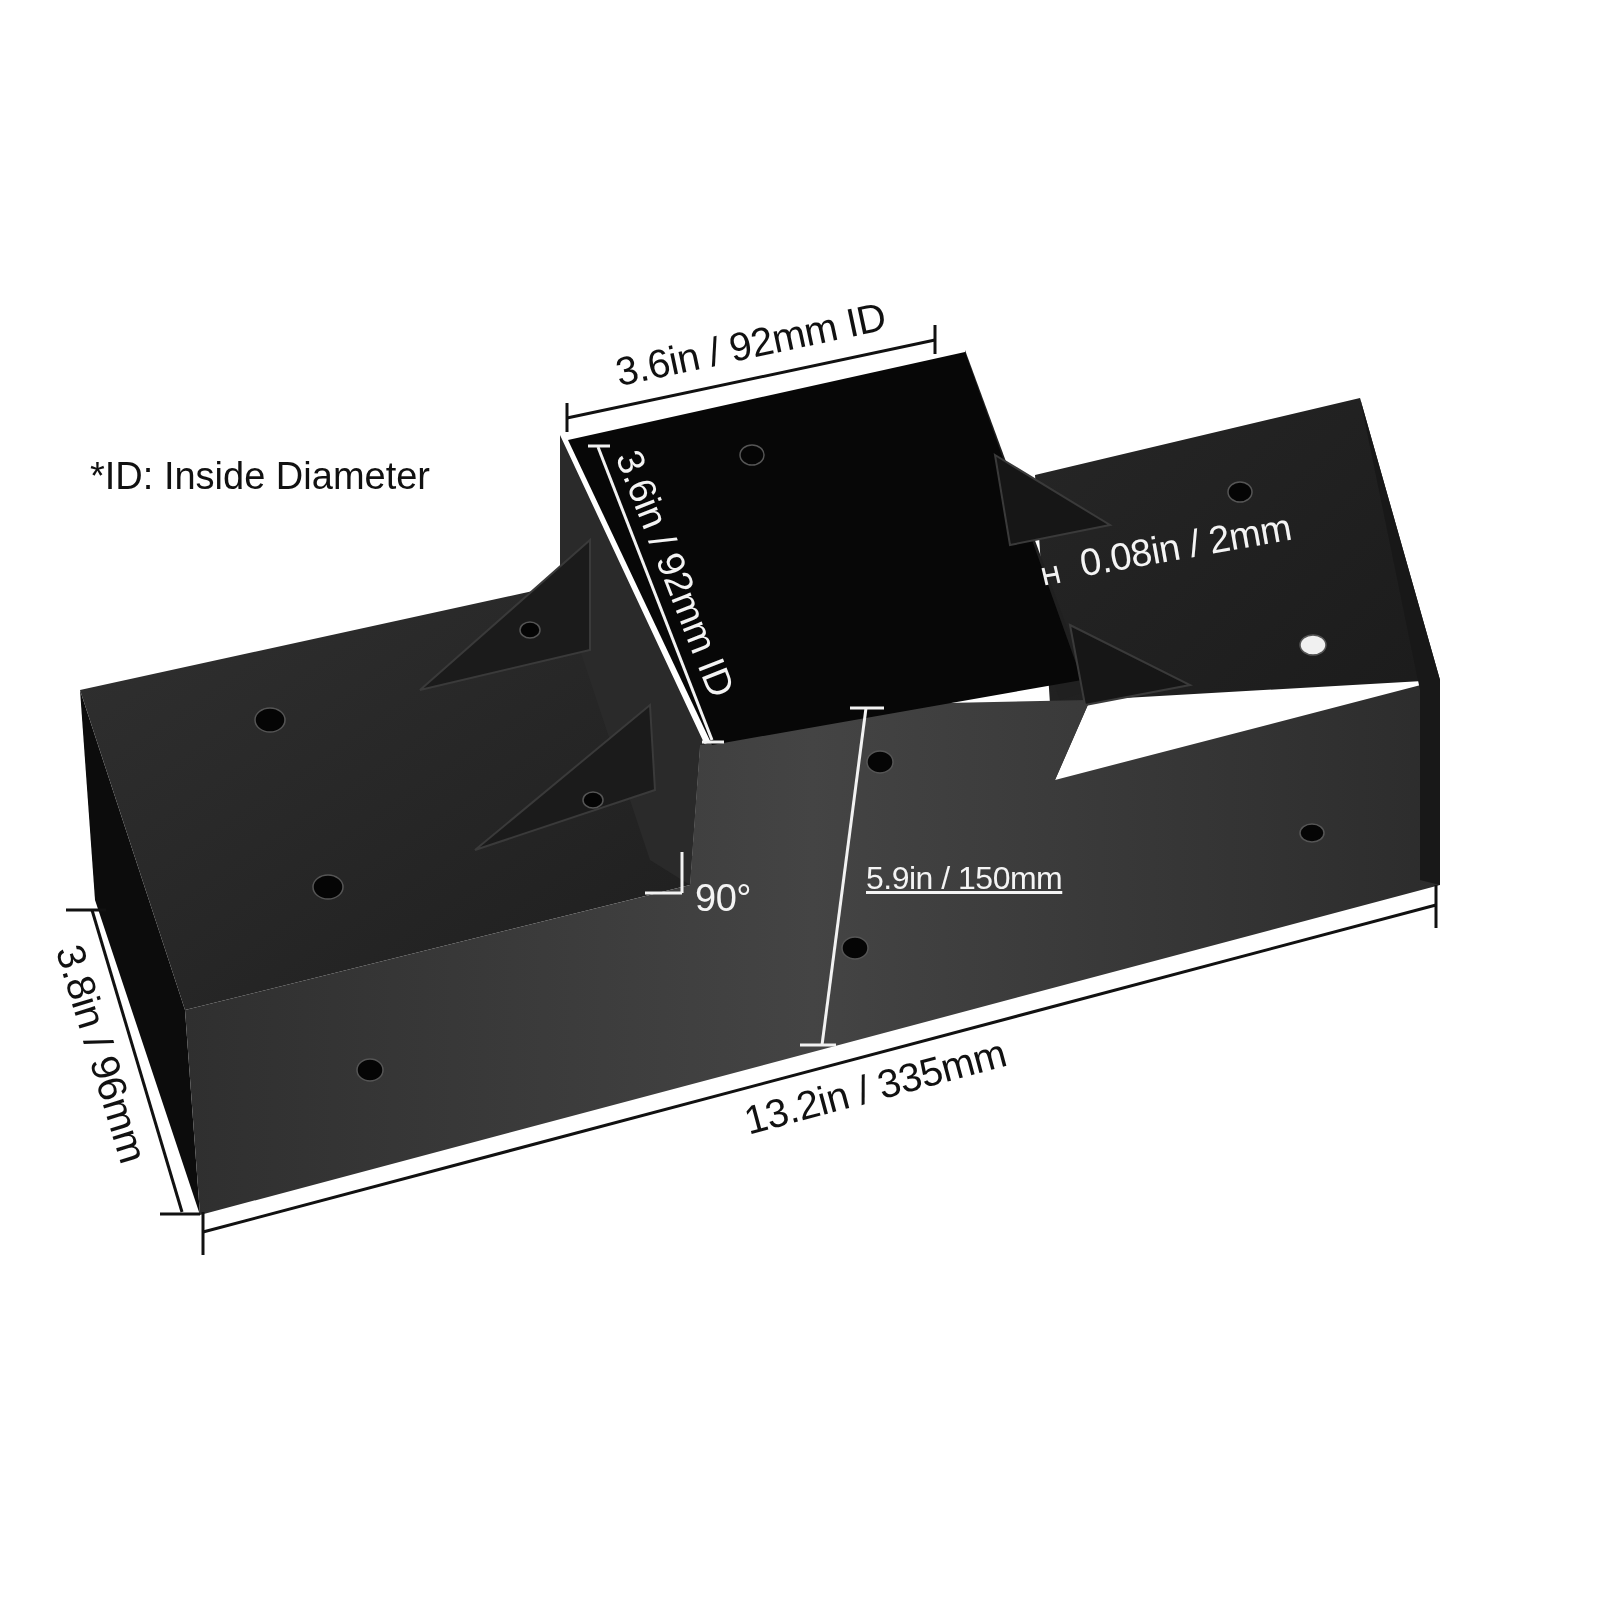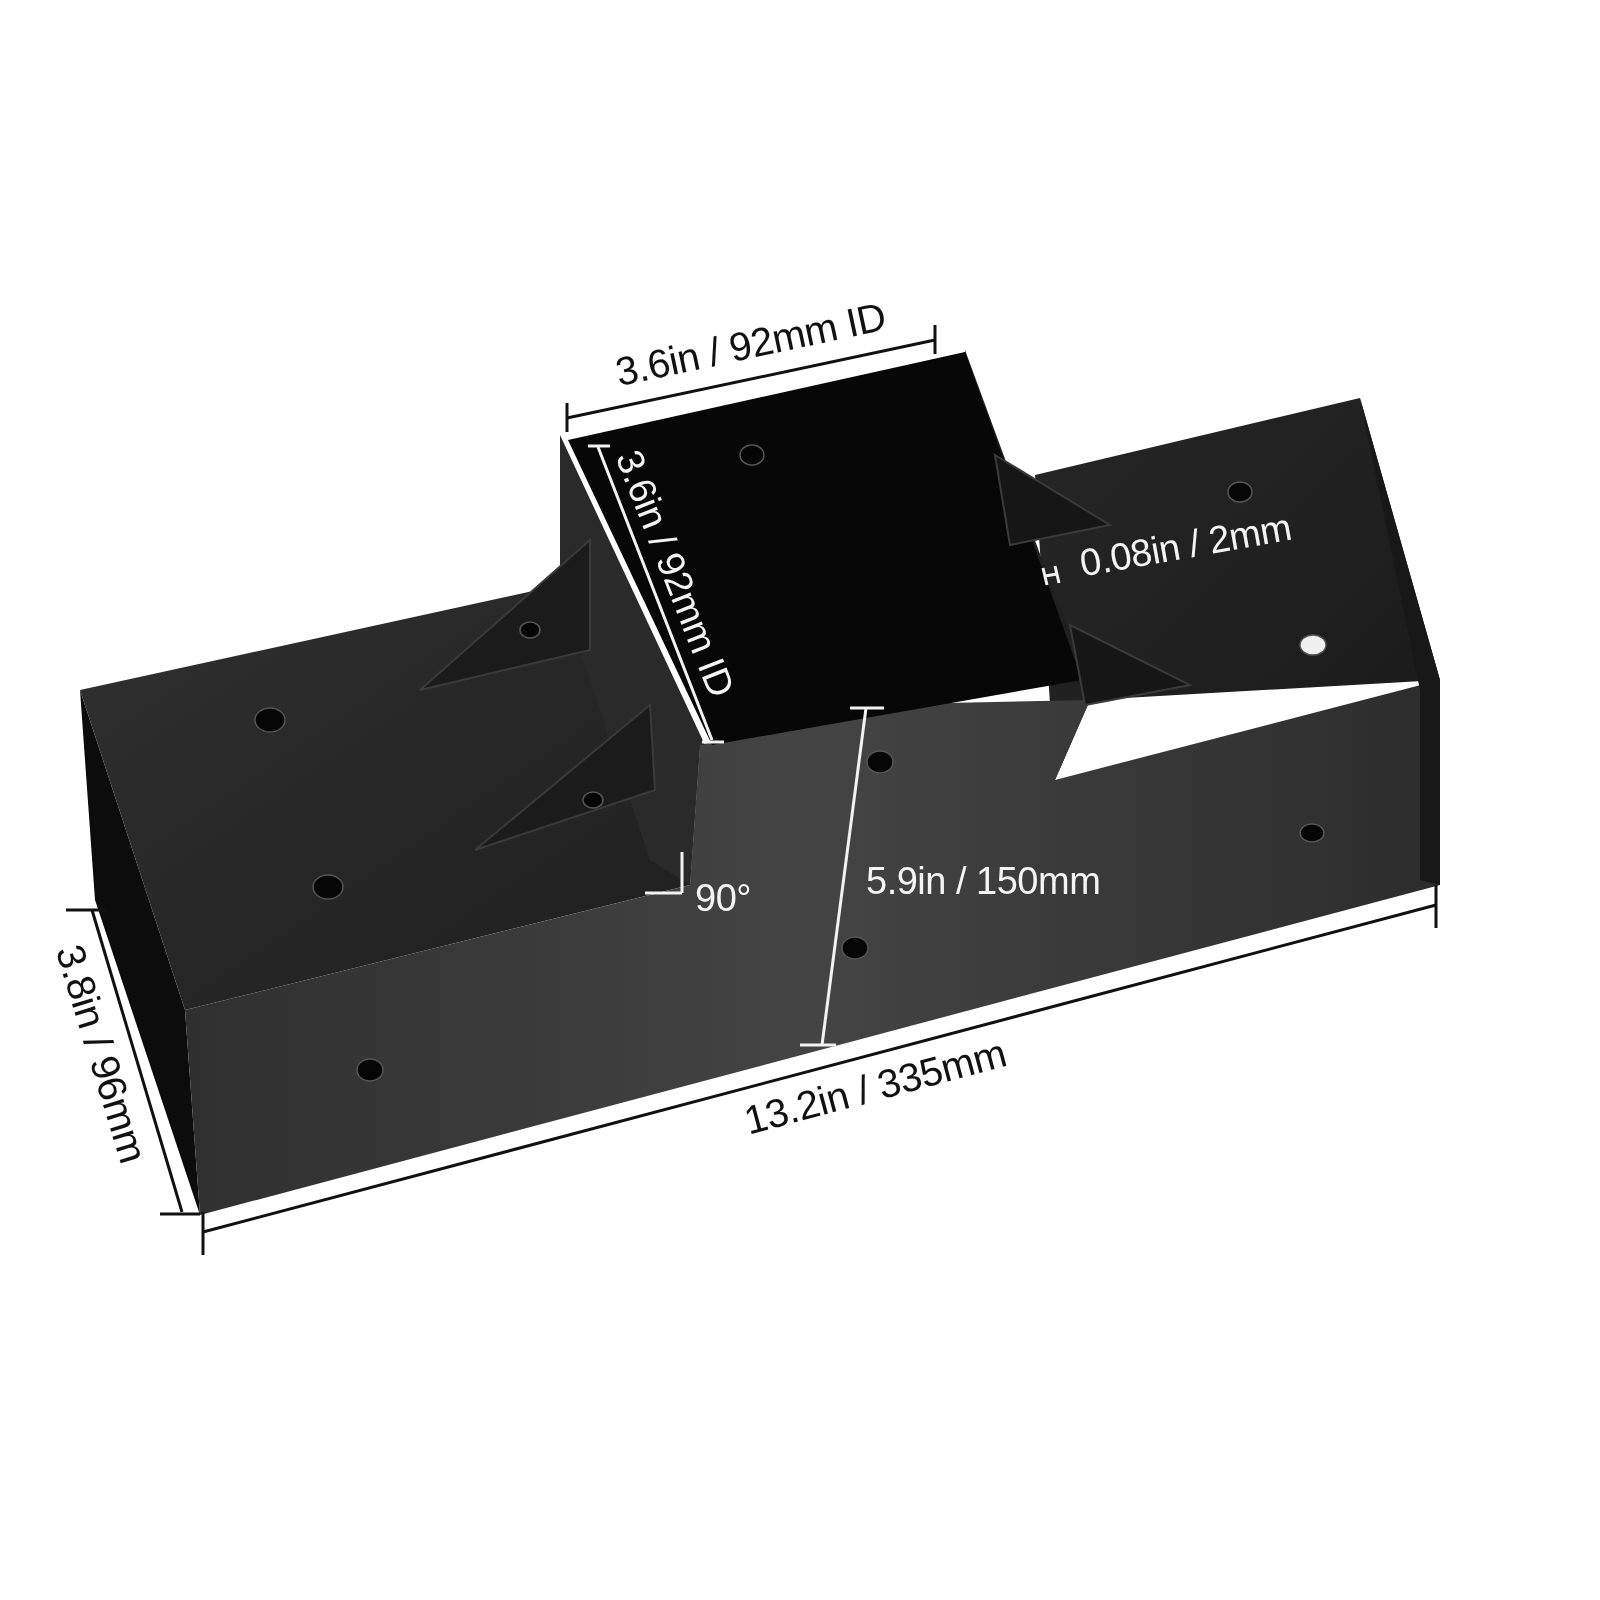--- a/index.html
+++ b/index.html
@@ -96,28 +96,29 @@
       <line x1="203" y1="1212" x2="203" y2="1255"></line>
       <line x1="1436" y1="885" x2="1436" y2="928"></line>
     </g>
     <g stroke="#111" stroke-width="3" fill="none">
       <line x1="92" y1="910" x2="182" y2="1212"></line>
       <line x1="66" y1="910" x2="106" y2="910"></line>
       <line x1="160" y1="1214" x2="200" y2="1214"></line>
     </g>
   </svg>
 
+  <div class="note">*ID: Inside Diameter</div>
 
   <div class="lbl dark" style="left:612px;top:353px;transform:rotate(-12deg);font-size:40px;">3.6in / 92mm ID</div>
 
   <div class="lbl light" style="left:645px;top:445px;transform:rotate(68.5deg);font-size:38px;">3.6in / 92mm ID</div>
 
   <div class="lbl light" style="left:1077px;top:545px;transform:rotate(-10deg);font-size:38px;">0.08in / 2mm</div>
 
   <div class="lbl light" style="left:695px;top:847px;font-size:38px;margin-top:32px;">90°</div>
 
-  <div class="lbl light" style="left:866px;top:862px;font-size:38px;">5.9in / 150mm</div>
+  <div class="lbl light" style="left:866px;top:862px;font-size:32px;text-decoration:underline;">5.9in / 150mm</div>
 
   <div class="lbl dark" style="left:740px;top:1102px;transform:rotate(-15deg);font-size:40px;">13.2in / 335mm</div>
 
   <div class="lbl dark" style="left:88px;top:940px;transform:rotate(73deg);font-size:40px;">3.8in / 96mm</div>
 
 </div>
 
 </body></html>

